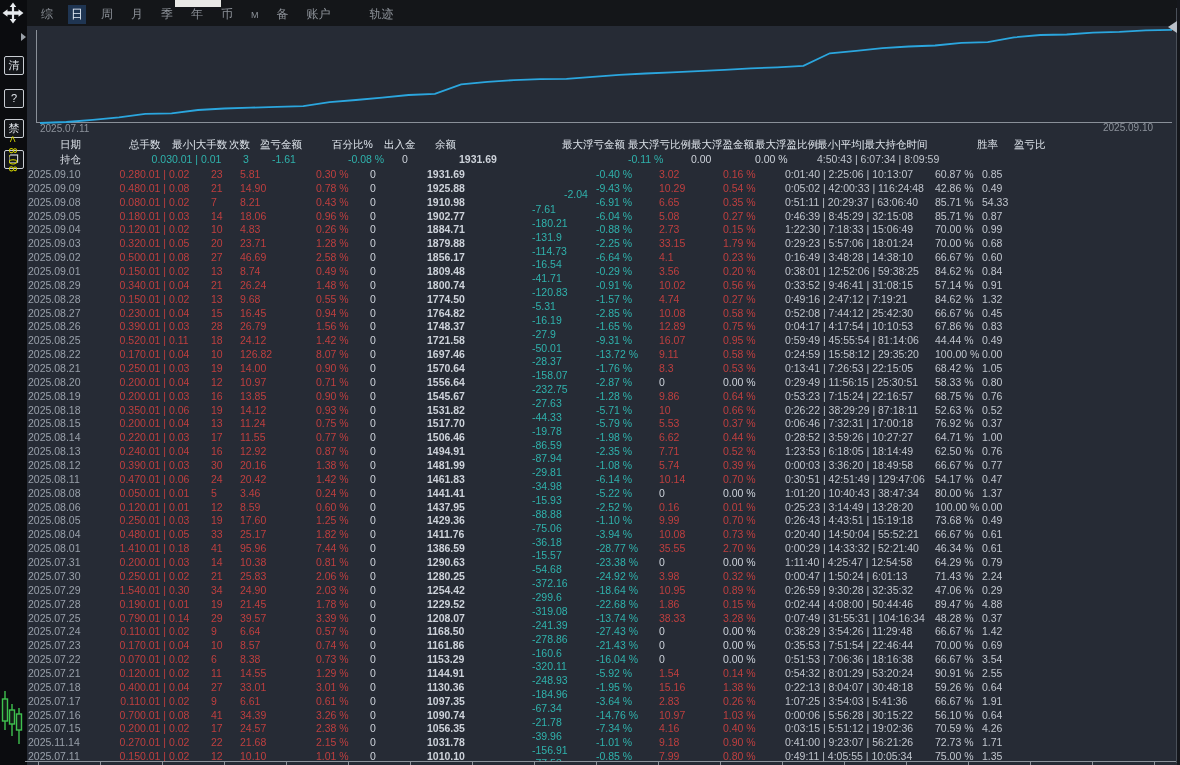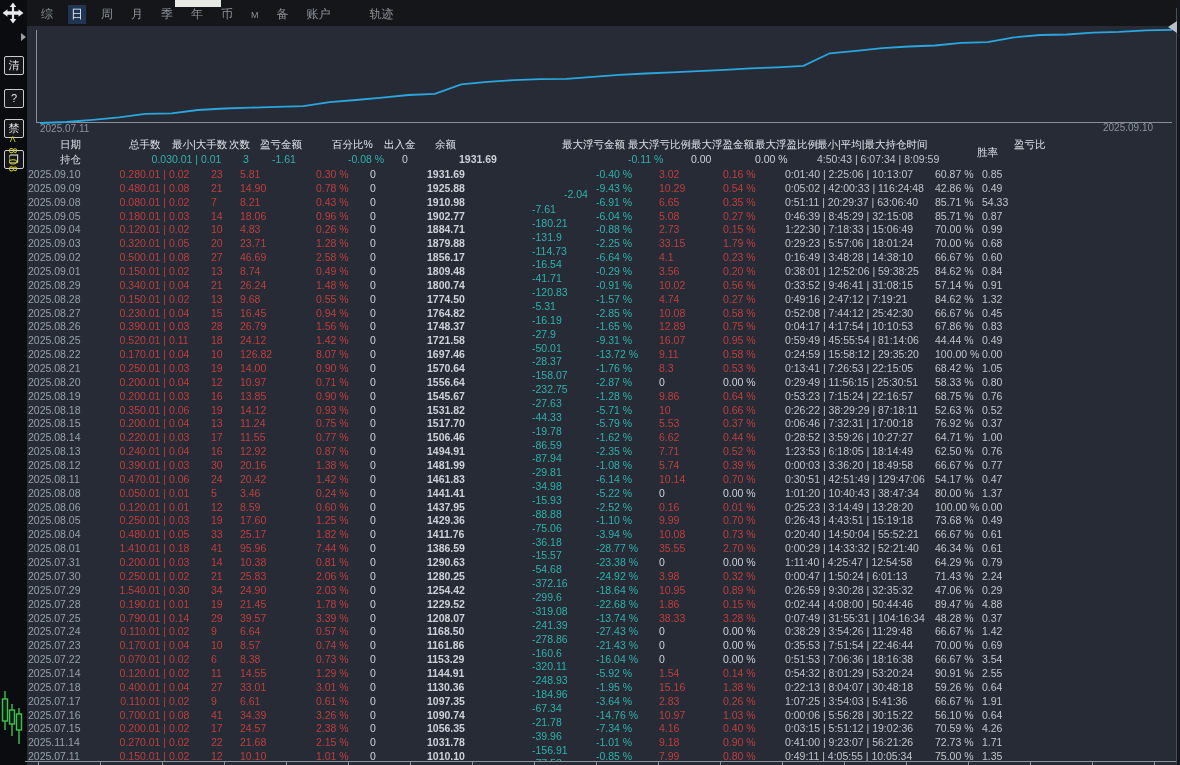--- a/index.html
+++ b/index.html
@@ -53,21 +53,21 @@
   .v-gray{color:#c0c5cd;}
   .v-time{color:#c0c5cd;}
   .v-poslabel{color:#d6dae1;}
   .drow .col2,.prow .col2{padding-left:6px;text-align:right;}
   .drow .col4,.prow .col4{padding-left:14px;}
   .drow .col5,.prow .col5{padding-left:12px;}
   .drow .col6,.prow .col6{padding-left:16px;}
   .drow .col7,.prow .col7{padding-left:18px;}
   .drow .col8,.prow .col8{padding-left:24px;font-weight:bold;}
   .drow .col9,.prow .col9{padding-left:2px;margin-top:35px;}
-  .hrow .col14{padding-left:10px;margin-top:8px;}
+  .hrow .col14{padding-left:10px;}
   
   #bottom-ruler{position:absolute;left:25px;top:761px;width:1151px;height:4px;
     border-top:1px solid #8f949c;
     background:repeating-linear-gradient(90deg,#8f949c 0 1px,transparent 1px 62px);
     background-position:13px 0;}
 </style>
 </head>
 <body>
 
 <div id="root">
@@ -487,21 +487,21 @@
       <div class="trow drow">
         <span class="col col1 c-date">2025.08.14</span>
         <span class="col col2 v-red">0.22</span>
         <span class="col col3 v-red">0.01 | 0.03</span>
         <span class="col col4 v-red">17</span>
         <span class="col col5 v-red">11.55</span>
         <span class="col col6 v-red">0.77 %</span>
         <span class="col col7 v-white">0</span>
         <span class="col col8 v-white">1506.46</span>
         <span class="col col9 v-cyan">-29.81</span>
-        <span class="col col10 v-cyan">-1.62 %</span>
+        <span class="col col10 v-cyan">-1.98 %</span>
         <span class="col col11 v-red">6.62</span>
         <span class="col col12 v-red">0.44 %</span>
         <span class="col col13 v-time">0:28:52 | 3:59:26 | 10:27:27</span>
         <span class="col col14 v-gray">64.71 %</span>
         <span class="col col15 v-gray">1.00</span>
       </div>
       <div class="trow drow">
         <span class="col col1 c-date">2025.08.13</span>
         <span class="col col2 v-red">0.24</span>
         <span class="col col3 v-red">0.01 | 0.04</span>
@@ -767,21 +767,21 @@
         <span class="col col8 v-white">1153.29</span>
         <span class="col col9 v-cyan">-184.96</span>
         <span class="col col10 v-cyan">-16.04 %</span>
         <span class="col col11 v-white">0</span>
         <span class="col col12 v-white">0.00 %</span>
         <span class="col col13 v-time">0:51:53 | 7:06:36 | 18:16:38</span>
         <span class="col col14 v-gray">66.67 %</span>
         <span class="col col15 v-gray">3.54</span>
       </div>
       <div class="trow drow">
-        <span class="col col1 c-date">2025.07.14</span>
+        <span class="col col1 c-date">2025.07.21</span>
         <span class="col col2 v-red">0.12</span>
         <span class="col col3 v-red">0.01 | 0.02</span>
         <span class="col col4 v-red">11</span>
         <span class="col col5 v-red">14.55</span>
         <span class="col col6 v-red">1.29 %</span>
         <span class="col col7 v-white">0</span>
         <span class="col col8 v-white">1144.91</span>
         <span class="col col9 v-cyan">-67.34</span>
         <span class="col col10 v-cyan">-5.92 %</span>
         <span class="col col11 v-red">1.54</span>

